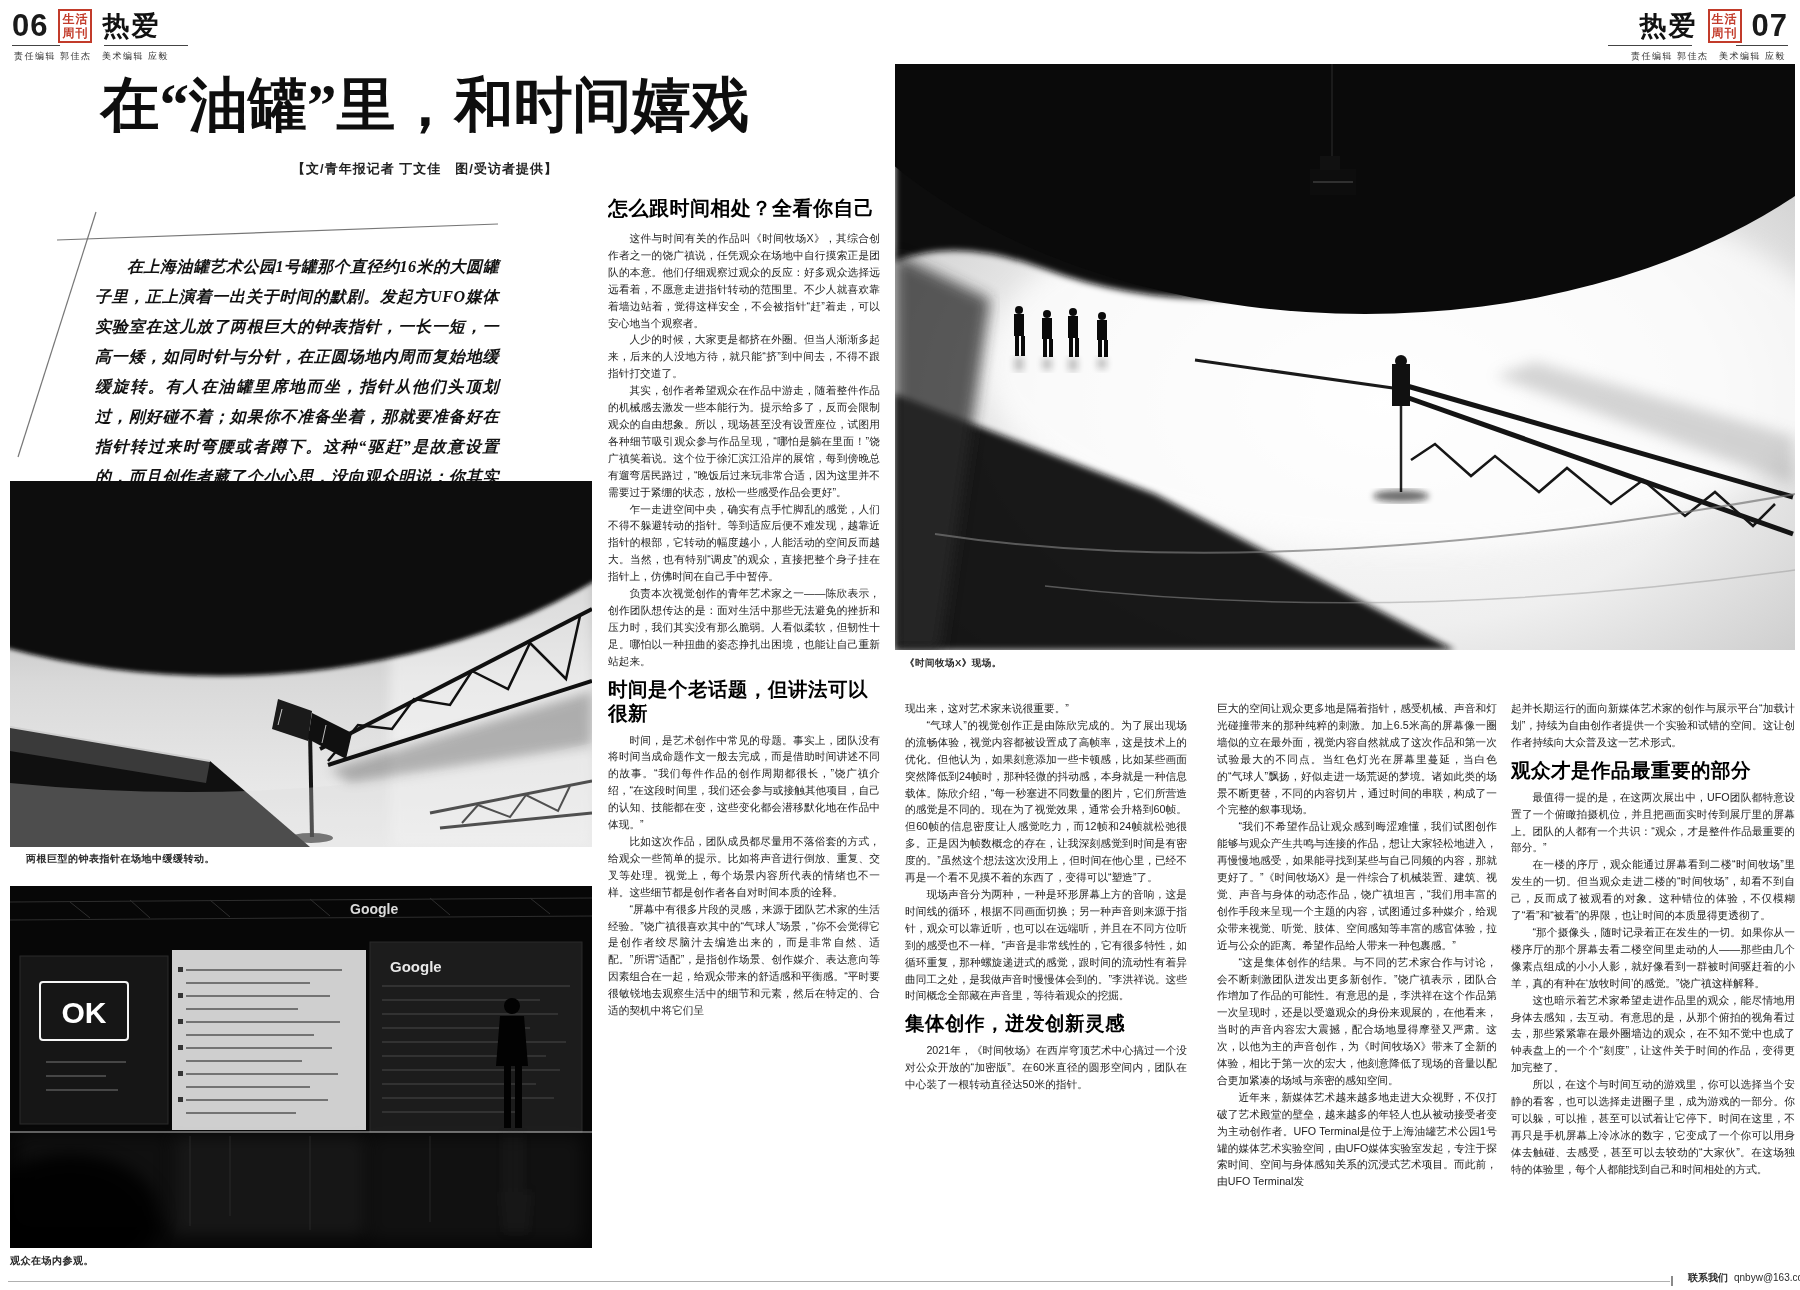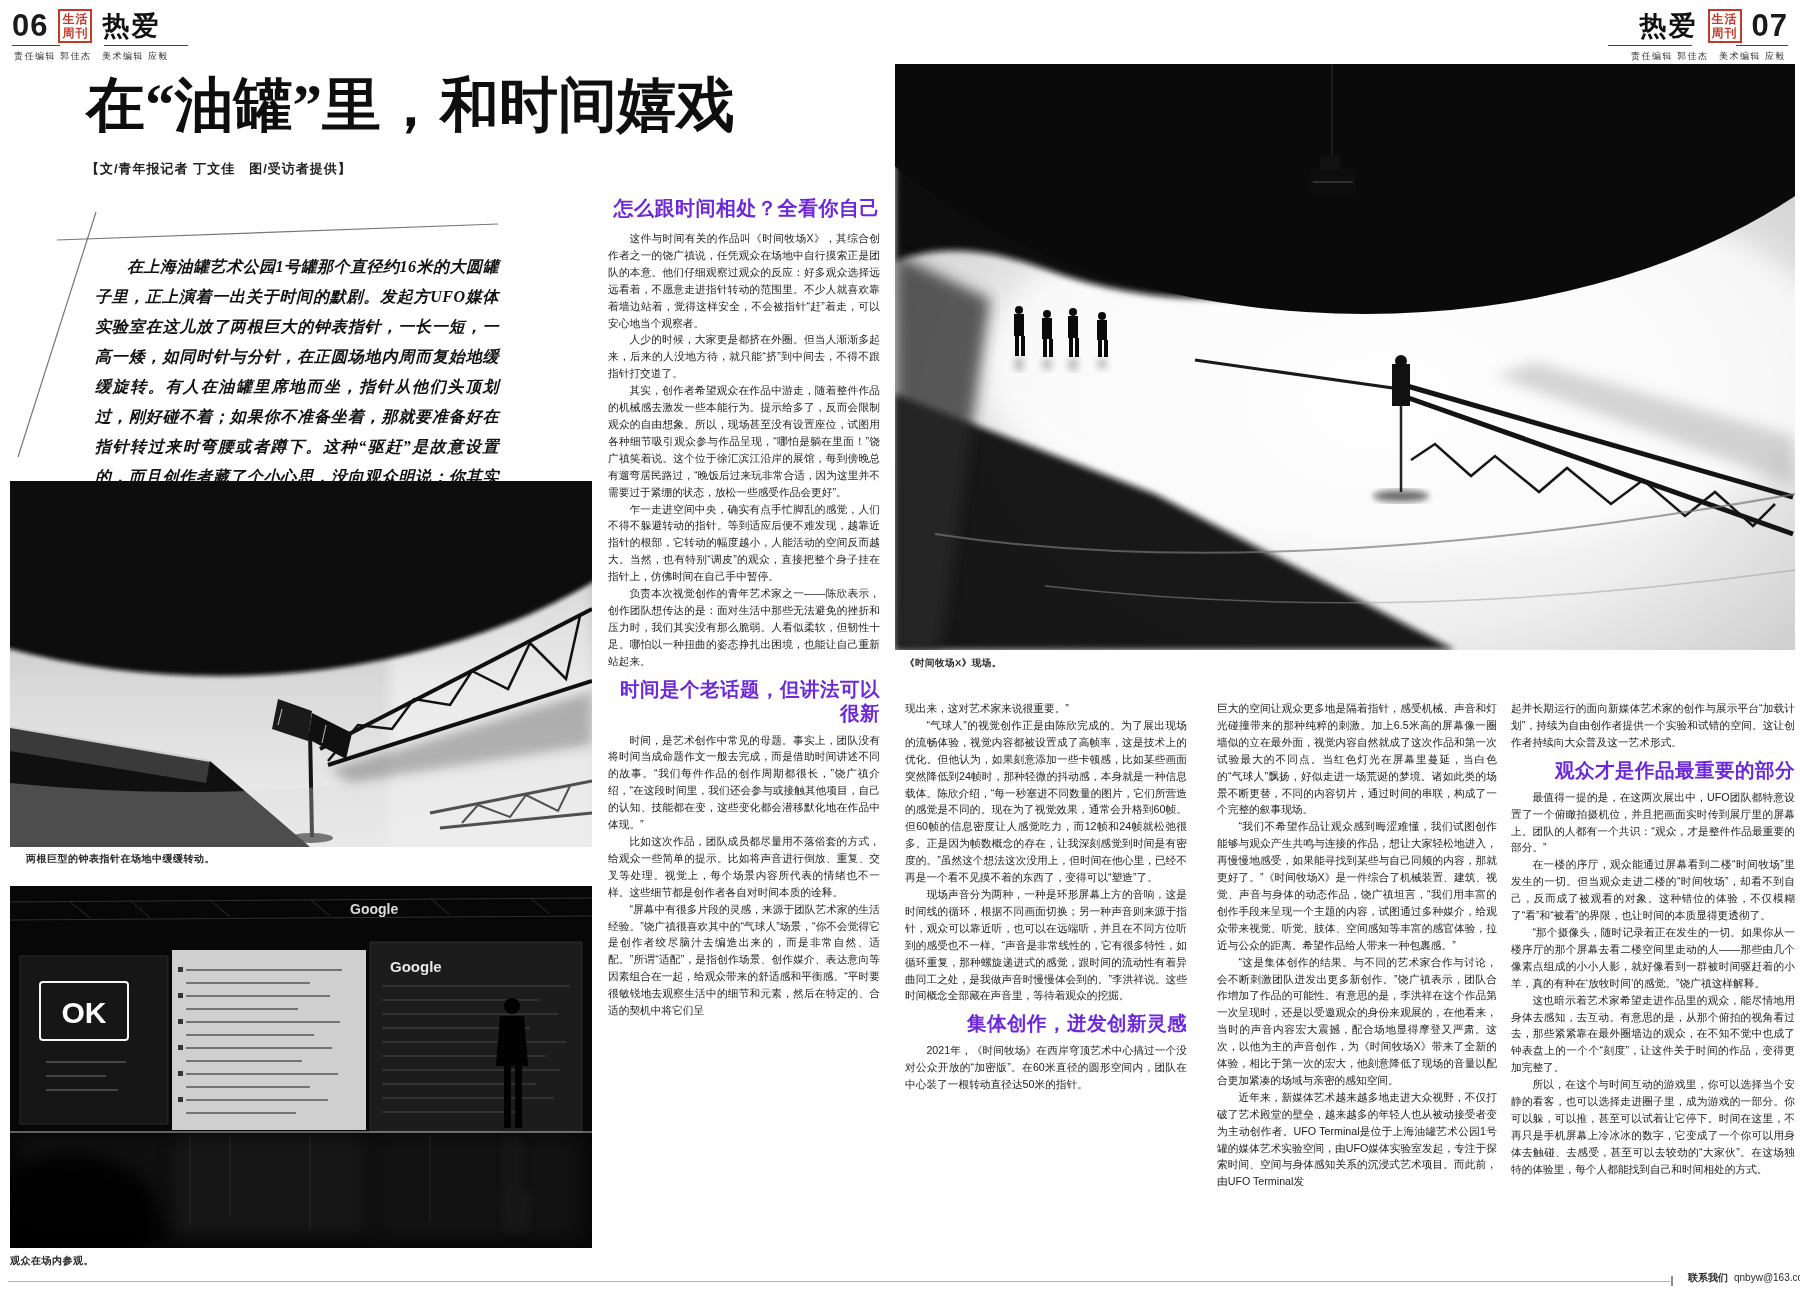--- a/index.html
+++ b/index.html
@@ -10,37 +10,37 @@
   .hdr-left{left:12px;}
   .hdr-right{right:12px;}
   .pagenum{font-family:"Liberation Sans",sans-serif;font-size:31px;font-weight:700;color:#1a1a1a;letter-spacing:1px;}
   .seal{width:34px;height:34px;border:2px solid #c23b2a;box-sizing:border-box;display:flex;flex-direction:column;
         align-items:center;justify-content:center;background:#fff;}
   .seal span{font-family:"Liberation Serif",serif;font-size:12px;line-height:14px;font-weight:700;color:#c23b2a;letter-spacing:1px;}
   .section-name{font-size:27px;font-weight:800;color:#111;letter-spacing:2px;}
   .hdr-rule{position:absolute;height:1px;background:#444;}
   .credits{position:absolute;top:50px;font-size:9px;color:#333;letter-spacing:1.5px;}
   
-  .title-wrap{position:absolute;left:86px;top:66px;width:690px;text-align:left;}
+  .title-wrap{position:absolute;left:80px;top:66px;width:690px;text-align:center;}
   .main-title{font-family:"Liberation Serif",serif;font-size:59px;font-weight:900;color:#0e0e0e;letter-spacing:0;}
   .byline{margin-top:14px;font-size:13px;font-weight:700;color:#222;letter-spacing:1px;}
   
   .lede-svg{position:absolute;left:0;top:190px;}
   .lede-text{position:absolute;left:95px;top:252px;width:404px;
              font-family:"Liberation Serif",serif;font-style:italic;font-weight:700;
              font-size:16px;line-height:30px;color:#111;text-align:justify;text-indent:2em;letter-spacing:0.5px;}
   
   .fig{position:absolute;overflow:hidden;background:#111;}
   .fig svg{display:block;}
   .caption{position:absolute;font-size:10px;font-weight:700;color:#2a2a2a;letter-spacing:0.5px;}
   
   .col{position:absolute;overflow:hidden;text-align:justify;}
   .col p{margin:0;font-size:10.7px;line-height:16.9px;color:#1d1d1d;text-indent:2em;font-weight:500;}
   .col p.cont{text-indent:0;}
-  .col h3{margin:7px 0 7px;font-size:19.5px;line-height:24px;font-weight:800;color:#6d28d9;letter-spacing:0.5px;text-indent:0;text-align:right;}
+  .col h3{margin:7px 0 7px;font-size:19.5px;line-height:24px;font-weight:800;color:#000000;letter-spacing:0.5px;text-indent:0;text-align:left;}
   .col h3:first-child{margin-top:0;margin-bottom:10px;font-size:20px;}
   
   .foot-rule{position:absolute;left:8px;top:1281px;width:1662px;height:1px;background:#b0b0b0;}
   .foot-tick{position:absolute;left:1671px;top:1276px;width:2px;height:10px;background:#8a8a8a;}
   .contact{position:absolute;left:1688px;top:1271px;font-size:10px;color:#2a2a2a;white-space:nowrap;}
   .contact .lbl{font-weight:800;margin-right:6px;}
 </style>
 </head>
 <body>
 

